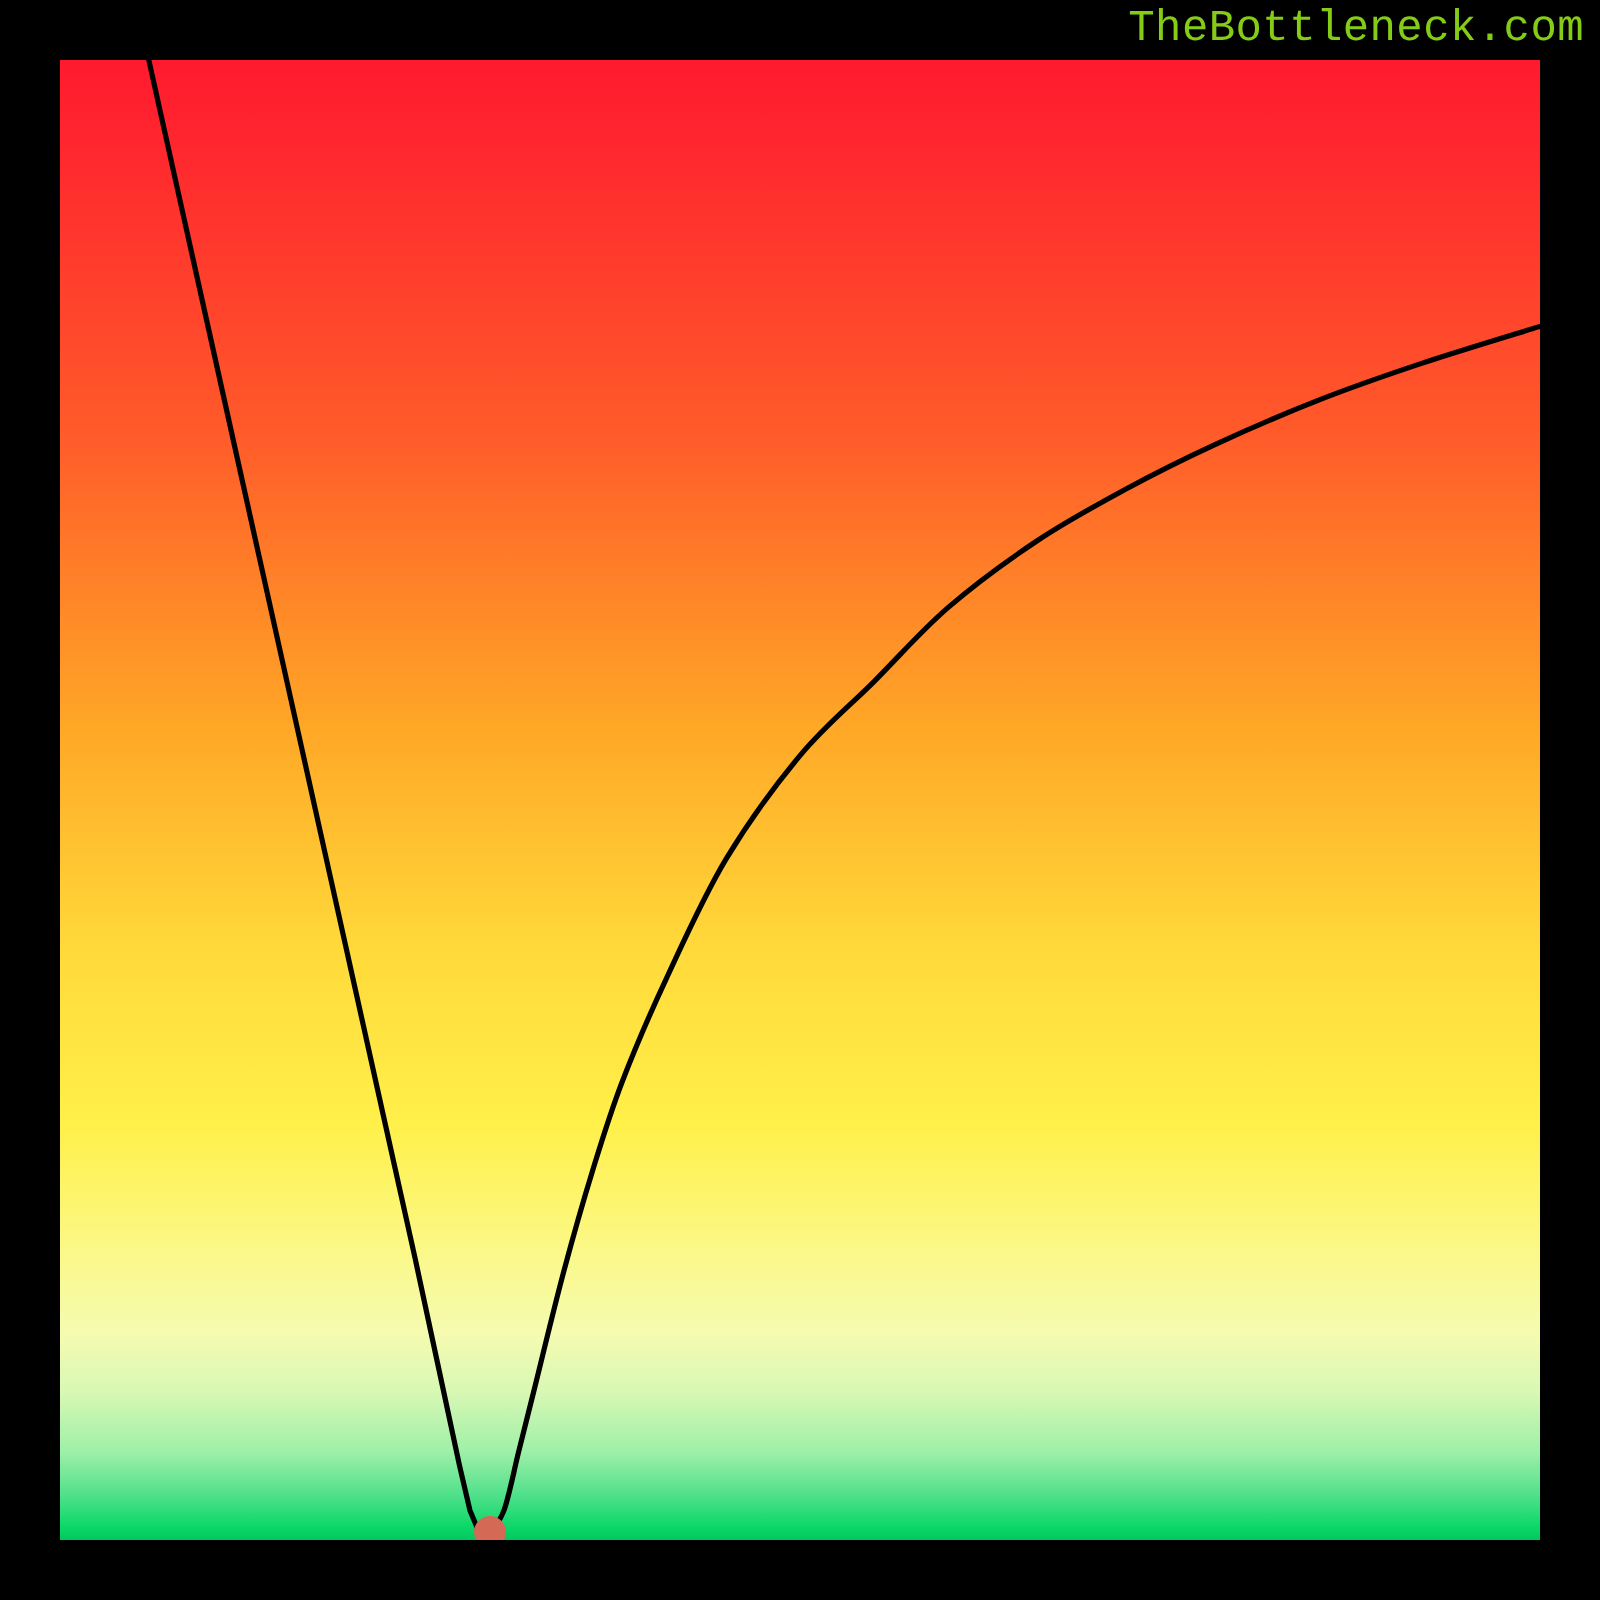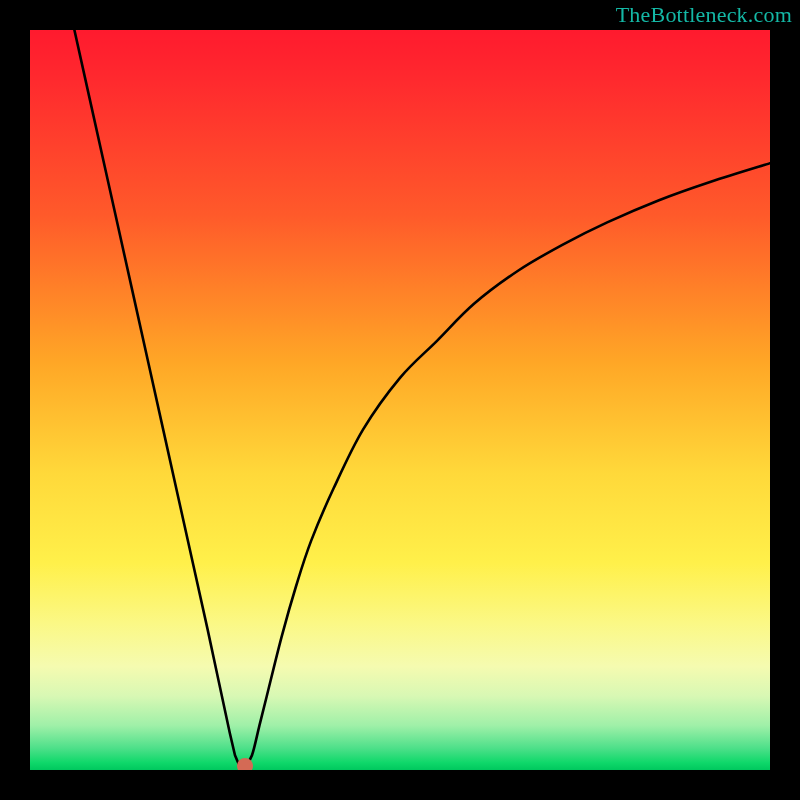--- a/index.html
+++ b/index.html
@@ -7,24 +7,24 @@
   .frame {
     position: relative;
     width: 800px;
     height: 800px;
     background: #000;
   }
   .watermark {
     position: absolute;
     top: 2px;
     right: 8px;
-    font-family: Liberation Serif, serif;
+    font-family: Liberation Mono, monospace;
     font-size: 22px;
     font-weight: 500;
-    color: #14b8a6;
+    color: #84cc16;
     letter-spacing: 0.2px;
     z-index: 5;
   }
   .plot-box {
     position: absolute;
     left: 30px;
     top: 30px;
     width: 740px;
     height: 740px;
     overflow: hidden;

